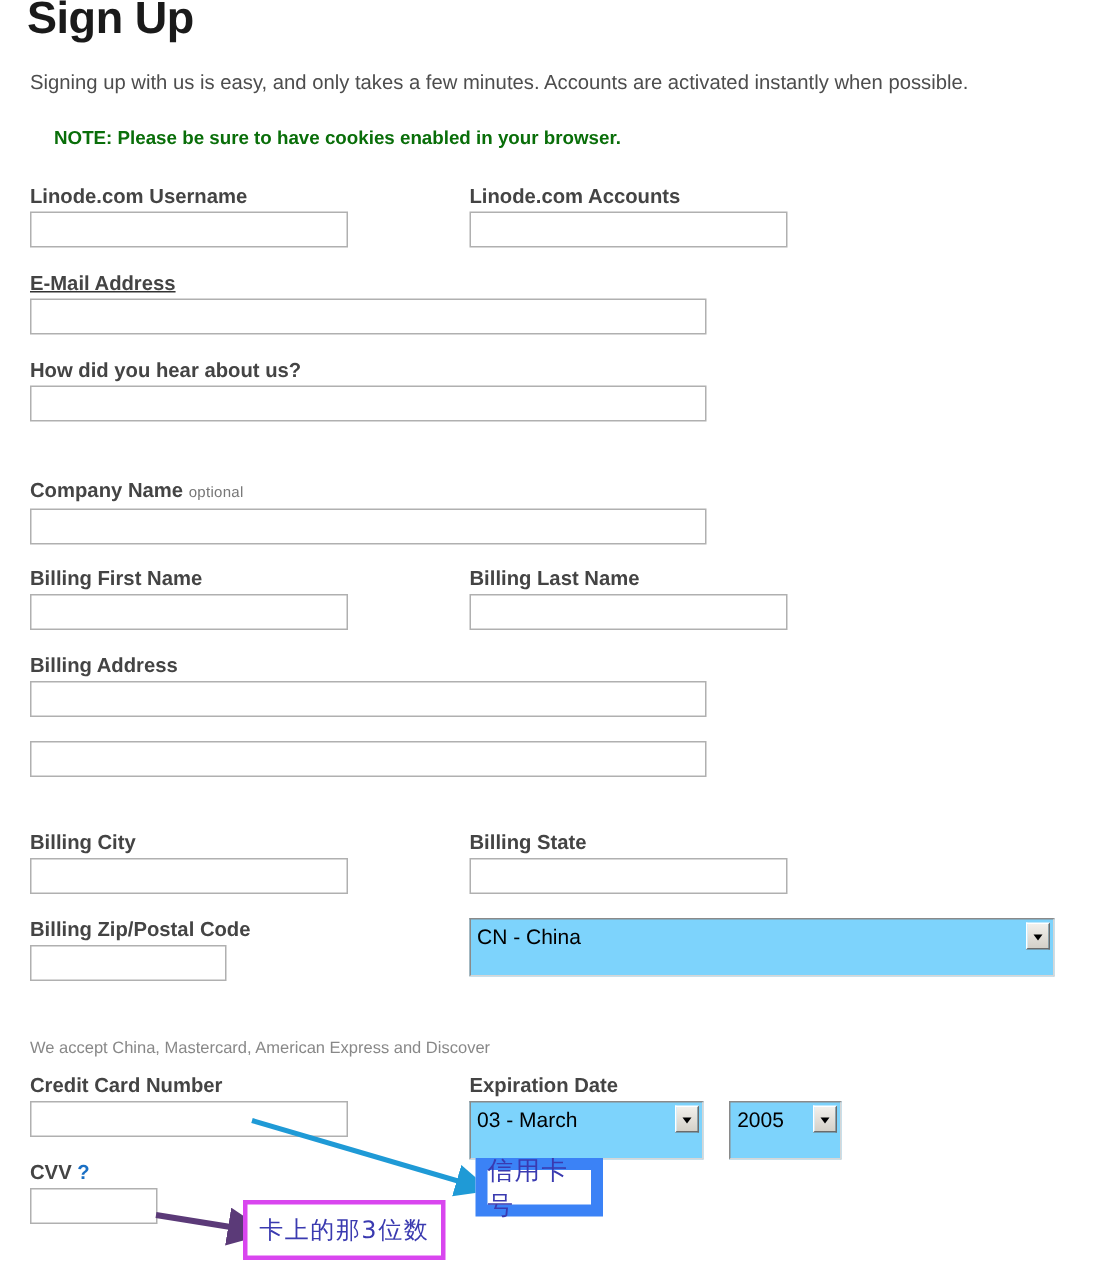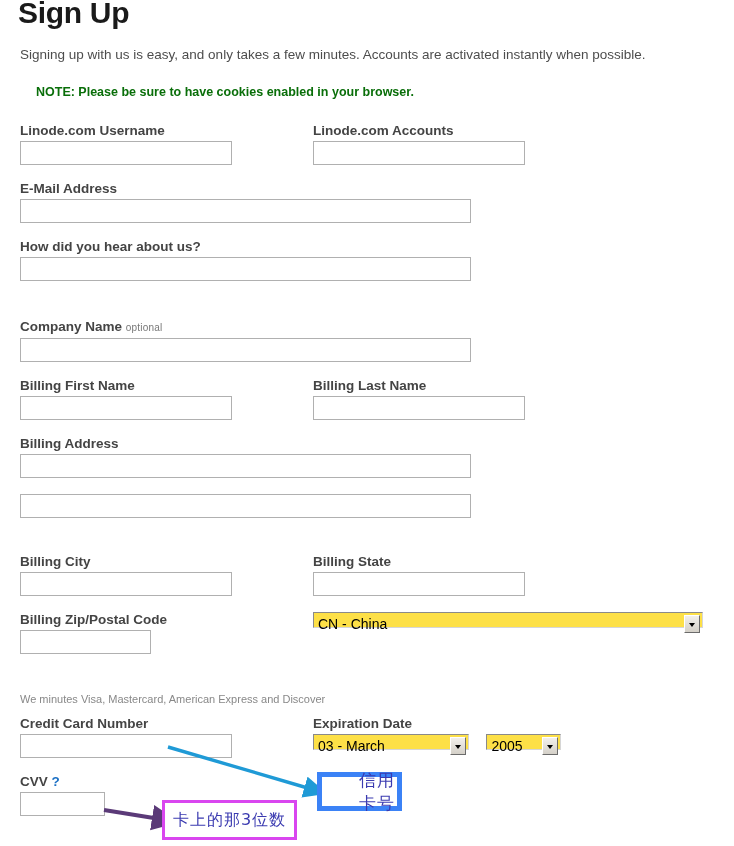--- a/index.html
+++ b/index.html
@@ -83,25 +83,25 @@
     color: #000;
     padding: 2px 3px;
     outline: none;
   }
 
   
   .select-wrap {
     display: inline-block;
     position: relative;
     box-sizing: border-box;
-    height: 16px;
+    height: 39px;
     border: 1px solid #8a8a8a;
     border-right-color: #d6d6d6;
     border-bottom-color: #d6d6d6;
-    background: #fde047;
+    background: #7dd3fc;
     vertical-align: top;
   }
   .select-wrap .sel-text {
     position: absolute;
     left: 4px;
     top: 2px;
     font-size: 14px;
     color: #000;
     line-height: 18px;
     white-space: nowrap;
@@ -148,22 +148,21 @@
     display: flex;
     align-items: center;
     justify-content: center;
     font-family: "DejaVu Sans", sans-serif;
     font-size: 17px;
     color: #3a3ab0;
     background: #ffffff;
     letter-spacing: 1px;
   }
   .anno-orange {
-    border: 5px solid #3b82f6;
-    padding-left: 37px;
+    border: 8px solid #3b82f6;
   }
   .anno-purple {
     border: 3px solid #d946ef;
     font-size: 16px;
   }
   .anno-svg {
     position: absolute;
     left: 0;
     top: 0;
     width: 734px;
@@ -183,21 +182,21 @@
   <div class="field" style="left:20px; top:123px;">
     <label class="field-label">Linode.com Username</label>
     <input class="text-input" style="width: 212px;" type="text" value="">
   </div>
 
   <div class="field" style="left:313px; top:123px;">
     <label class="field-label">Linode.com Accounts</label>
     <input class="text-input" style="width: 212px;" type="password" value="">
   </div>
 
-  <div class="field" style="left:20px; top:181px;">
+  <div class="field" style="left:20px; top:181px;text-decoration:underline;">
     <label class="field-label">E-Mail Address</label>
     <input class="text-input" style="width: 451px;" type="text" value="">
   </div>
 
   <div class="field" style="left:20px; top:239px;">
     <label class="field-label">How did you hear about us?</label>
     <input class="text-input" style="width: 451px;" type="text" value="">
   </div>
 
   <div class="field" style="left:20px; top:319px;">
@@ -242,21 +241,21 @@
     <input class="text-input" style="width: 131px;" type="text" value="">
   </div>
 
   <div class="field" style="left:313px; top:612px;">
     <div class="select-wrap" style="width:390px;">
       <span class="sel-text">CN - China</span>
       <span class="sel-btn"></span>
     </div>
   </div>
 
-  <div class="smallgray" style="left:20px; top:693px;">We minutes Visa, Mastercard, American Express and Discover</div>
+  <div class="smallgray" style="left:20px; top:693px;">We accept China, Mastercard, American Express and Discover</div>
 
   <div class="field" style="left:20px; top:716px;">
     <label class="field-label">Credit Card Number</label>
     <input class="text-input" style="width: 212px;" type="text" value="">
   </div>
 
   <div class="field" style="left:313px; top:716px;">
     <label class="field-label">Expiration Date</label>
     <div class="select-wrap" style="width:156px;">
       <span class="sel-text">03 - March</span>

